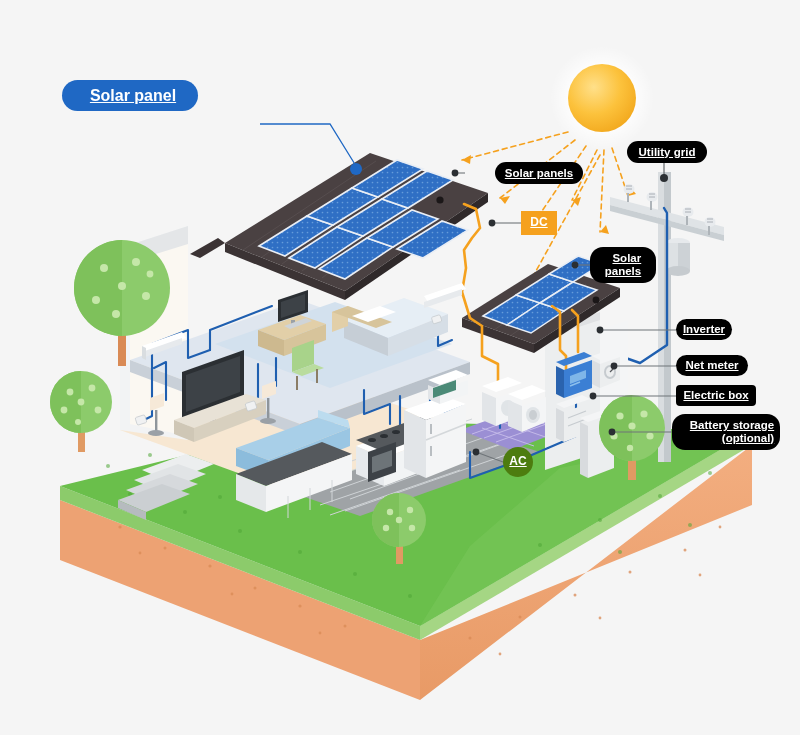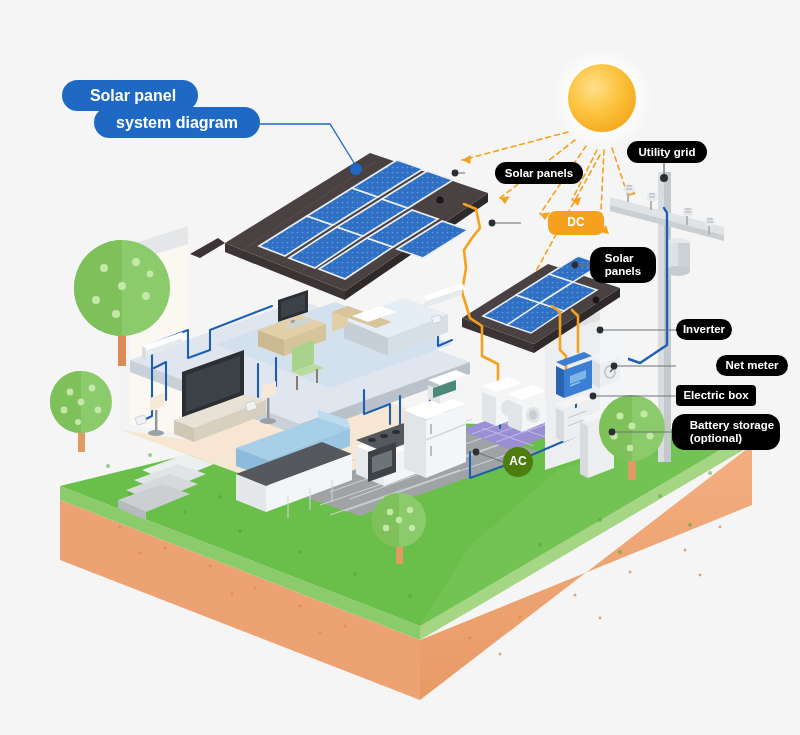--- a/index.html
+++ b/index.html
@@ -2,41 +2,42 @@
 <html><head>
 <meta charset="utf-8">
 <style>
   html,body{margin:0;padding:0;background:#f5f5f5;}
   body{width:800px;height:735px;overflow:hidden;font-family:"Liberation Sans",sans-serif;}
   #stage{position:relative;width:800px;height:735px;background:#f5f5f5;}
   svg#scene{position:absolute;left:0;top:0;width:800px;height:735px;}
 
   .lbl{
     position:absolute;display:flex;align-items:center;justify-content:center;
-    text-align:left;color:#ffffff;font-weight:bold;
+    text-align:right;color:#ffffff;font-weight:bold;
     font-family:"Liberation Sans",sans-serif;
     border-radius:14px;line-height:1.12;white-space:pre-line;
     box-sizing:border-box;
+    text-decoration:underline;
   }
   .lbl.cyan{background:#000000;}
   .lbl.blue{background:#1f68c4;}
   .lbl.orange{background:#f5a11e;border-radius:50%;}
   .lbl.bluecirc{background:#4d7c0f;border-radius:50%;}
 
   #title1{left:62px;top:80px;width:136px;height:31px;font-size:16px;border-radius:16px;padding-left:6px;}
   #title2{left:94px;top:107px;width:166px;height:31px;font-size:16px;border-radius:16px;}
 
   #l-utility{left:627px;top:141px;width:80px;height:22px;font-size:11.5px;}
   #l-sp1{left:495px;top:162px;width:88px;height:22px;font-size:11.5px;}
   #l-sp2{left:590px;top:247px;width:66px;height:36px;font-size:11.5px;border-radius:13px;}
   #l-inv{left:676px;top:319px;width:56px;height:21px;font-size:11.5px;border-radius:11px;}
-  #l-net{left:716px;top:355px;width:72px;height:21px;font-size:11.5px;border-radius:11px;}
+  #l-net{left:676px;top:355px;width:72px;height:21px;font-size:11.5px;border-radius:11px;}
   #l-ebox{left:676px;top:385px;width:80px;height:21px;font-size:11.5px;border-radius:4px;}
   #l-batt{left:672px;top:414px;width:108px;height:36px;font-size:11.5px;border-radius:13px;padding-left:12px;}
-  #l-dc{left:548px;top:211px;width:56px;height:24px;font-size:12px;border-radius:8px;}
+  #l-dc{left:521px;top:211px;width:36px;height:24px;font-size:12px;border-radius:0;}
   #l-ac{left:503px;top:447px;width:30px;height:30px;font-size:12px;}
 </style>
 </head>
 <body>
 
 <div id="stage">
 
 <svg id="scene" viewBox="0 0 800 735">
   <defs>
     <radialGradient id="sunGlow" cx="50%" cy="50%" r="50%">
@@ -557,21 +558,20 @@
     <circle cx="476" cy="452" r="3.4"></circle>
   </g>
 
   <g>
     <path d="M260,124 L330,124 L356,166" stroke="#1f68c4" stroke-width="1.3" fill="none"></path>
     <circle cx="356" cy="169" r="6" fill="#1f68c4"></circle>
   </g>
 </svg>
 
 <div class="lbl blue" id="title1">Solar panel</div>
-<div class="lbl blue" id="title2">system diagram</div>
 
 <div class="lbl cyan" id="l-utility">Utility grid</div>
 <div class="lbl cyan" id="l-sp1">Solar panels</div>
 <div class="lbl cyan" id="l-sp2">Solar
 panels</div>
 <div class="lbl cyan" id="l-inv">Inverter</div>
 <div class="lbl cyan" id="l-net">Net meter</div>
 <div class="lbl cyan" id="l-ebox">Electric box</div>
 <div class="lbl cyan" id="l-batt">Battery storage
 (optional)</div>

